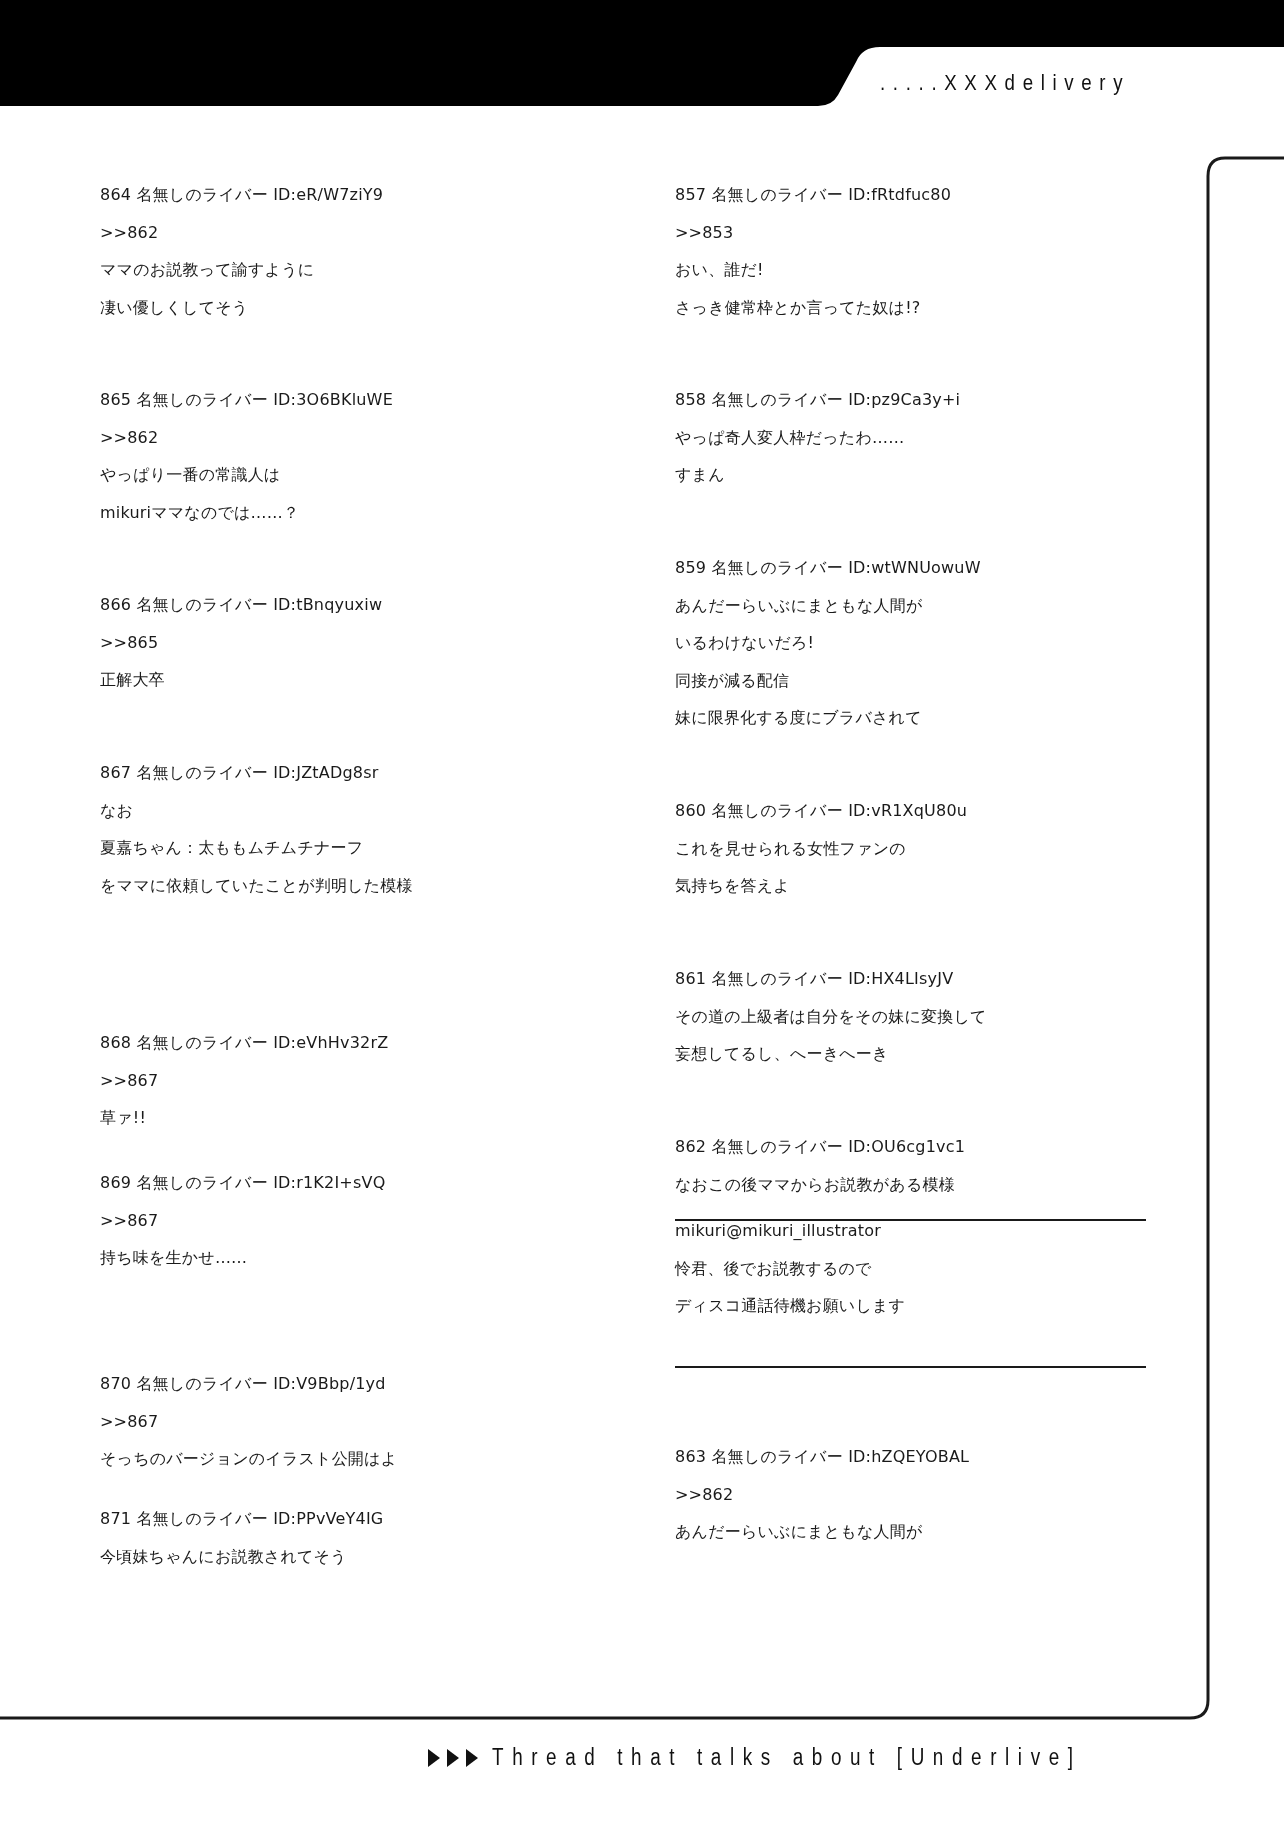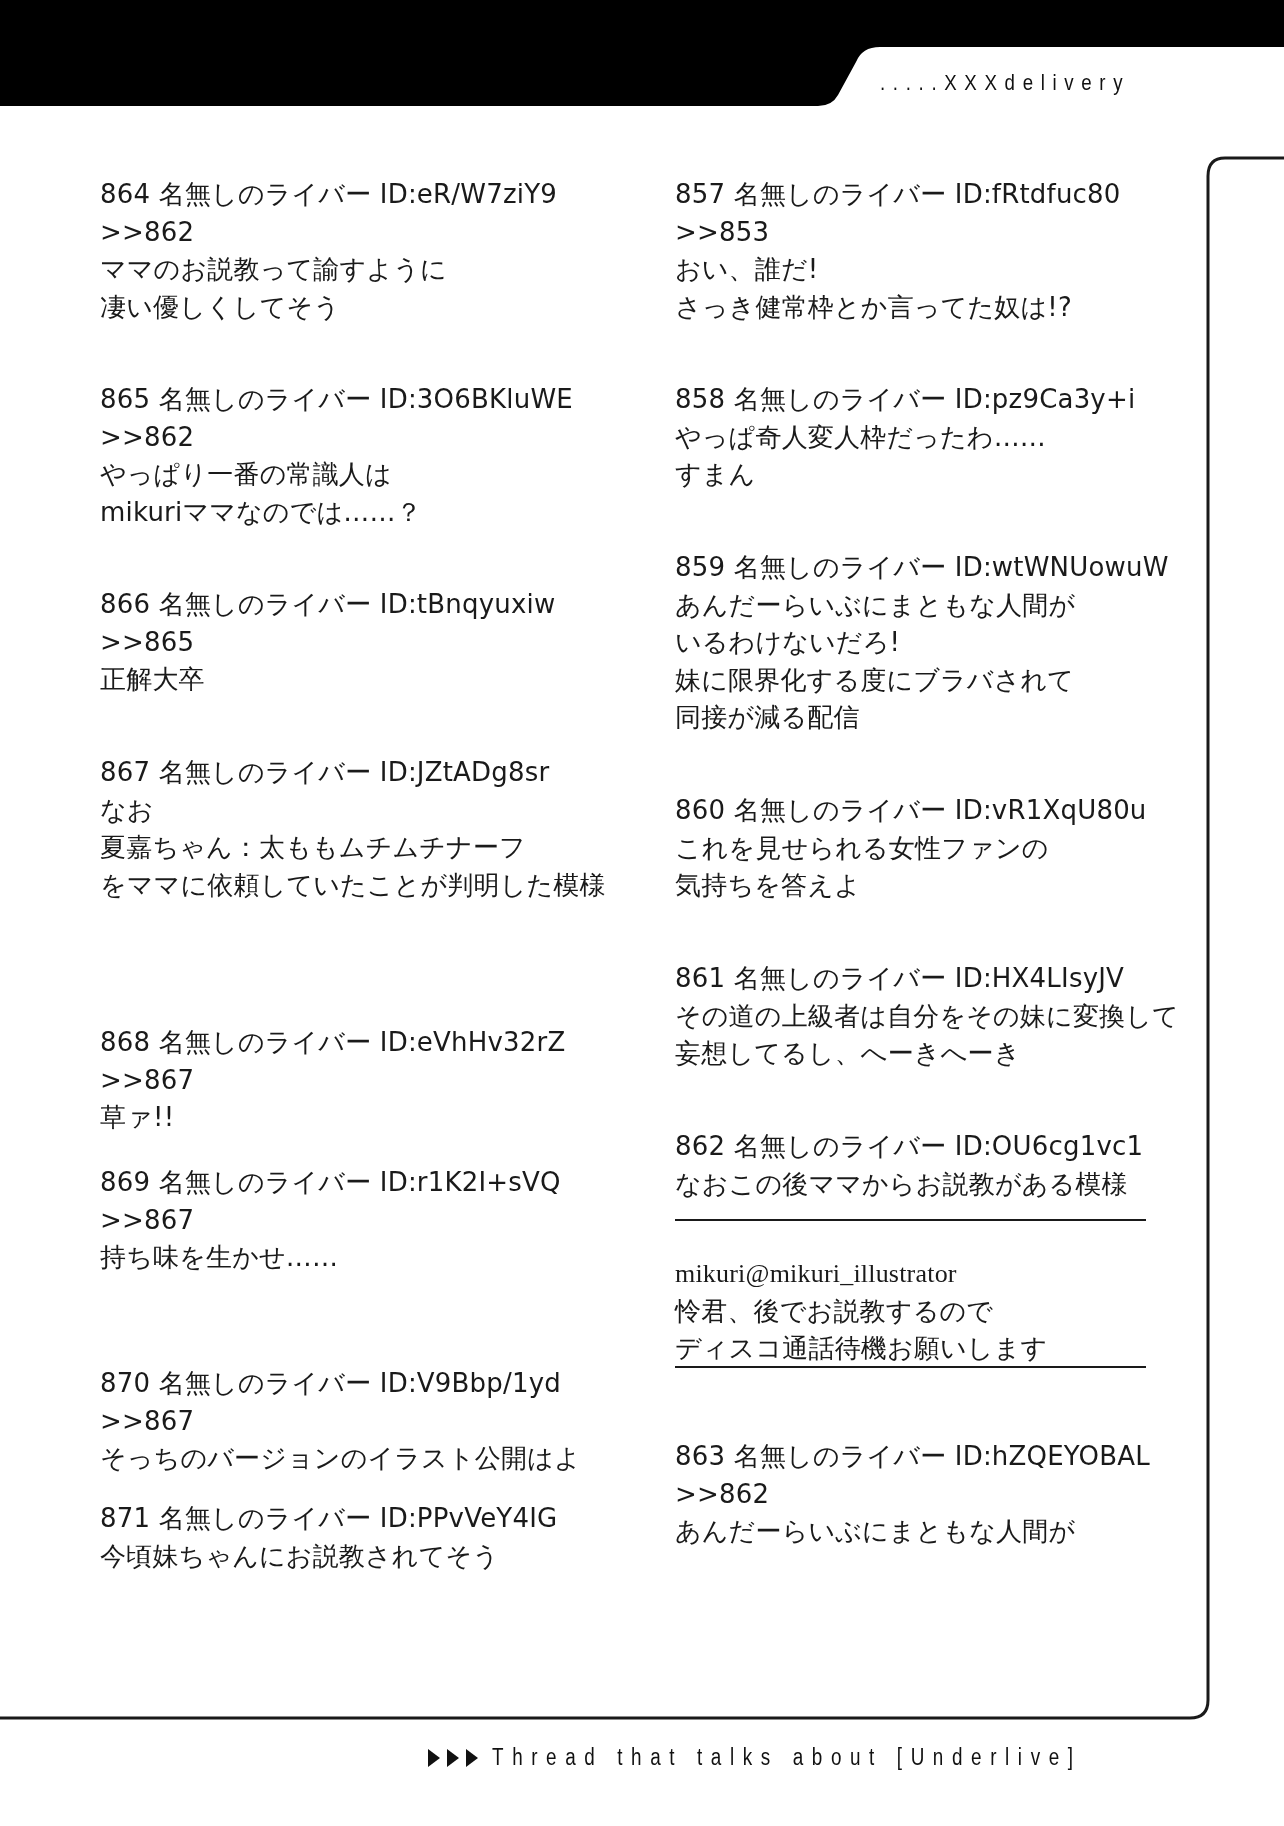--- a/index.html
+++ b/index.html
@@ -15,21 +15,21 @@
     font-family: "Liberation Sans", sans-serif;
     font-size: 22px; letter-spacing: 9px; color: #111;
     transform: scaleX(0.85); transform-origin: left center;
   }
   .frame-lines { position: absolute; left: 0; top: 0; width: 1284px; height: 1826px; pointer-events: none; }
   .column { position: absolute; top: 176px; }
   .col-left { left: 100px; width: 480px; }
   .col-right { left: 675px; width: 475px; }
   .post { position: absolute; left: 0; }
   .line {
-    font-size: 26px; line-height: 37.5px; white-space: nowrap;
+    font-size: 16px; line-height: 37.5px; white-space: nowrap;
     letter-spacing: 0.2px;
   }
   .divider { position: absolute; left: 0; width: 471px; height: 2px; background: #1a1a1a; }
   .footer {
     position: absolute; left: 428px; top: 1744px;
     display: flex; align-items: center;
   }
   .footer-arrows { display: flex; gap: 7px; margin-right: 14px; }
   .footer-arrows span {
     display: block; width: 0; height: 0;
@@ -110,38 +110,38 @@
     </div>
     <div class="post" style="top: 205px;">
       <div class="line">858 名無しのライバー ID:pz9Ca3y+i</div>
       <div class="line">やっぱ奇人変人枠だったわ……</div>
       <div class="line">すまん</div>
     </div>
     <div class="post" style="top: 373px;">
       <div class="line">859 名無しのライバー ID:wtWNUowuW</div>
       <div class="line">あんだーらいぶにまともな人間が</div>
       <div class="line">いるわけないだろ!</div>
+      <div class="line">同接が減る配信</div>
       <div class="line">妹に限界化する度にブラバされて</div>
-      <div class="line">同接が減る配信</div>
     </div>
     <div class="post" style="top: 616px;">
       <div class="line">860 名無しのライバー ID:vR1XqU80u</div>
       <div class="line">これを見せられる女性ファンの</div>
       <div class="line">気持ちを答えよ</div>
     </div>
     <div class="post" style="top: 784px;">
       <div class="line">861 名無しのライバー ID:HX4LIsyJV</div>
       <div class="line">その道の上級者は自分をその妹に変換して</div>
       <div class="line">妄想してるし、へーきへーき</div>
     </div>
     <div class="post" style="top: 952px;">
       <div class="line">862 名無しのライバー ID:OU6cg1vc1</div>
       <div class="line">なおこの後ママからお説教がある模様</div>
     </div>
-    <div class="post" style="top: 1079px; font-family: Liberation Serif, serif;">
+    <div class="post" style="top: 1036px;">
       <div class="line">mikuri@mikuri_illustrator</div>
       <div class="line">怜君、後でお説教するので</div>
       <div class="line">ディスコ通話待機お願いします</div>
     </div>
     <div class="post" style="top: 1262px;">
       <div class="line">863 名無しのライバー ID:hZQEYOBAL</div>
       <div class="line">&gt;&gt;862</div>
       <div class="line">あんだーらいぶにまともな人間が</div>
     </div>
     <div class="divider" style="top: 1043px;"></div>

